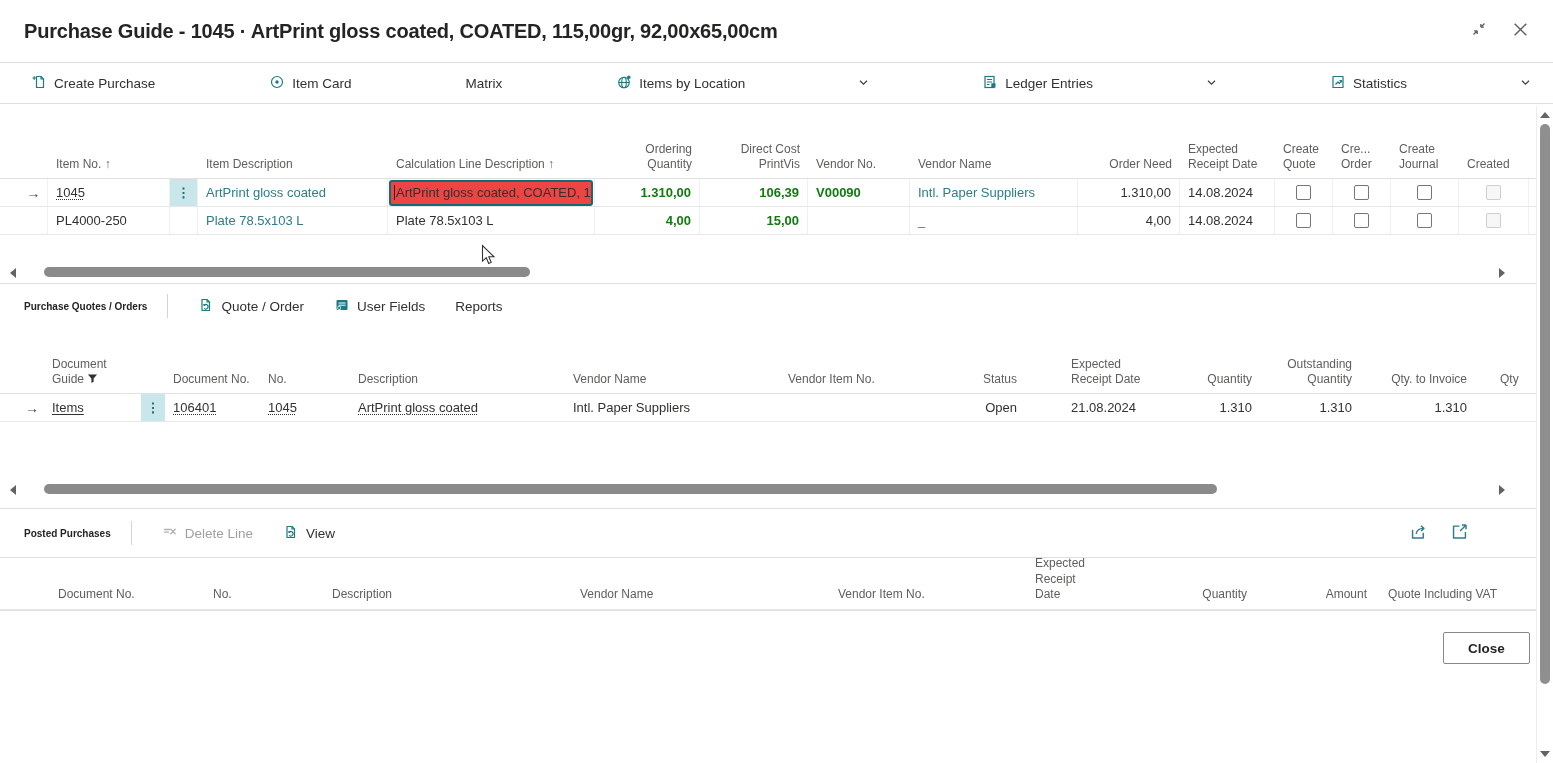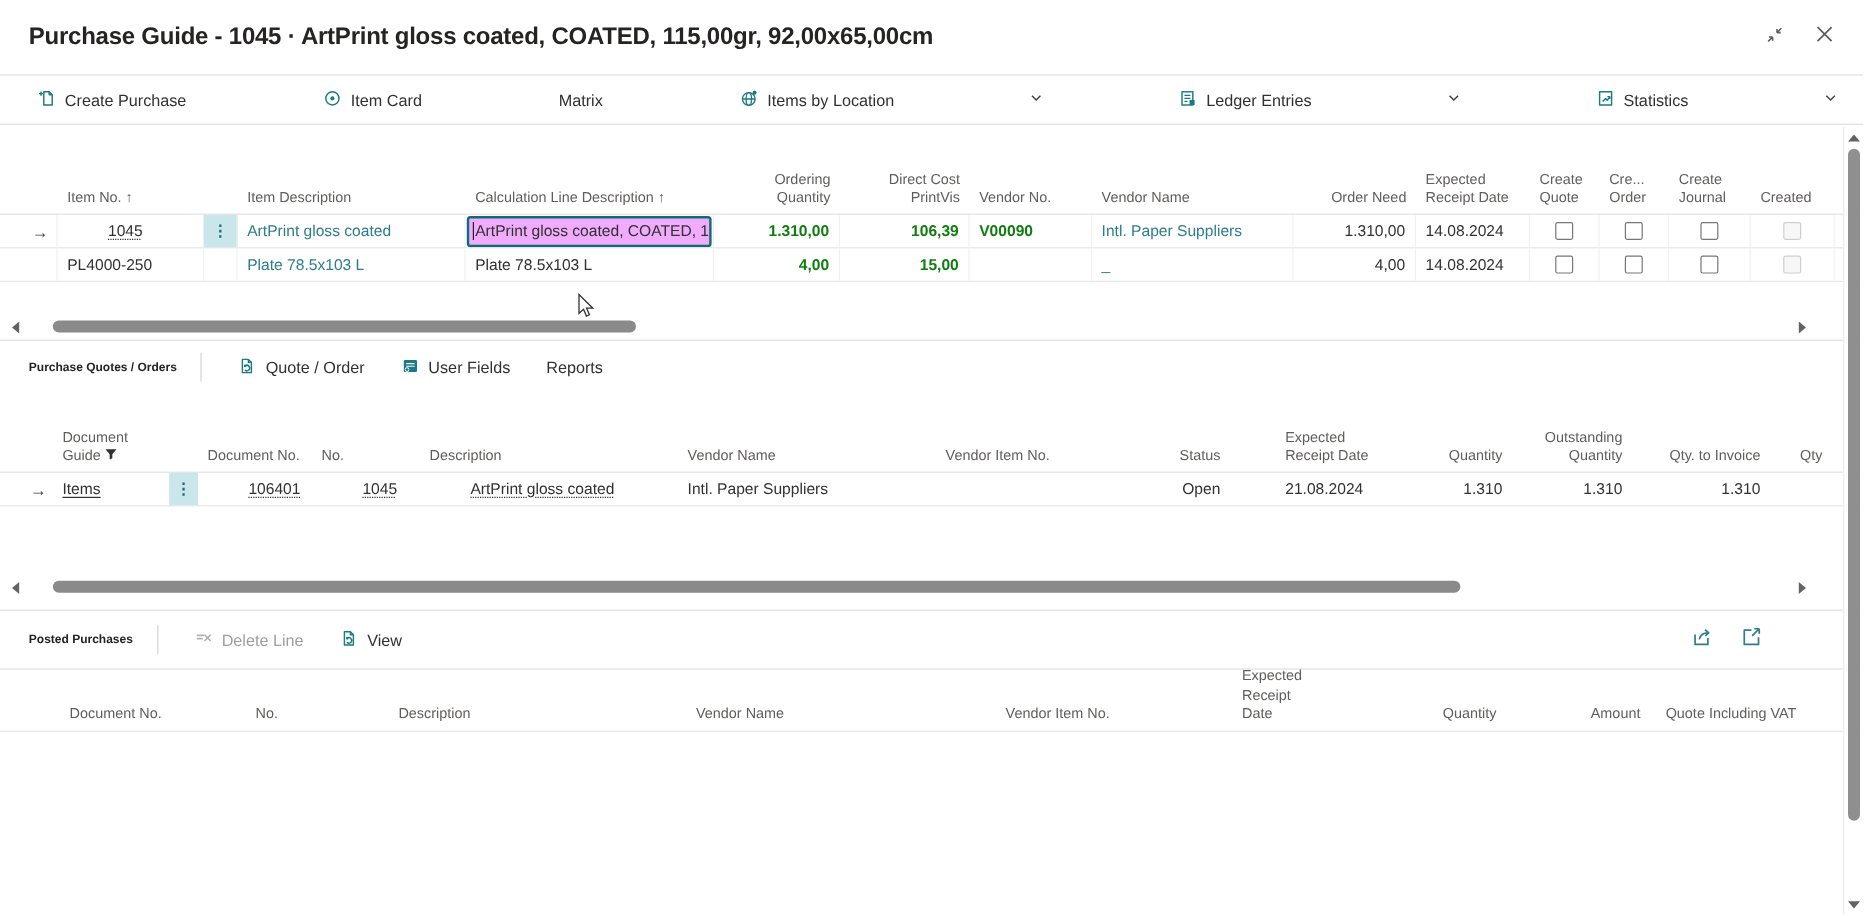--- a/index.html
+++ b/index.html
@@ -23,34 +23,34 @@
   
   .hrow{display:flex;align-items:flex-end;box-sizing:border-box;padding-left:20px;}
   .hcell{padding:0 8px;box-sizing:border-box;flex:none;font-size:12px;color:#605e5c;line-height:1.3;overflow:hidden;cursor:pointer;}
   .drow{display:flex;align-items:stretch;height:28px;box-sizing:border-box;border-bottom:1px solid #e7e7e7;padding-left:20px;}
   .cell{padding:0 8px;box-sizing:border-box;flex:none;overflow:hidden;white-space:nowrap;font-size:13px;
         display:flex;align-items:center;border-right:1px solid #f0f0f0;}
   .num{justify-content:flex-end;text-align:right;}
   .ctr{justify-content:center;}
   .green{color:#107c10;font-weight:bold;}
   .link{color:#2e7d8c;}
-  .u-dot{text-decoration:underline dotted 1px;text-underline-offset:2px;margin-left:34px;}
+  .u-dot{text-decoration:underline dotted 1px;text-underline-offset:2px;}
   .u-sol{text-decoration:underline solid 1px;text-underline-offset:2px;}
   .rowarrow{color:#404040;font-size:14px;}
   .ellA{background:#c9e6ea;color:#1c6a70;font-weight:bold;font-size:13px;}
   .cbx{width:15px;height:15px;border:1px solid #767676;border-radius:2px;background:#fff;box-sizing:border-box;}
   .cbx.dis{border-color:#d0cecc;background:#f7f7f7;}
   .spacer{box-sizing:border-box;}
 
   
   .g1a{width:28px;} .g1b{width:122px;} .g1c{width:28px;} .g1d{width:190px;} .g1e{width:207px;}
   .g1f{width:105px;} .g1g{width:108px;} .g1h{width:102px;} .g1i{width:168px;} .g1j{width:102px;}
   .g1k{width:95px;} .g1l{width:58px;} .g1m{width:58px;} .g1n{width:68px;} .g1o{width:70px;}
   .grid1 .hrow{margin-top:30px;height:45px;padding-bottom:5px;border-bottom:1px solid #e1e1e1;}
-  .calcwrap{width:100%;height:26px;border:2px solid #0f6b74;border-radius:3px;background:#f0abfc;display:flex;align-items:center;padding:0 3px;box-sizing:border-box;overflow:hidden;}
+  .calcwrap{width:100%;height:26px;border:2px solid #0f6b74;border-radius:3px;background:#ef4444;display:flex;align-items:center;padding:0 3px;box-sizing:border-box;overflow:hidden;}
   .caret{width:1px;height:15px;background:#222;margin-right:1px;flex:none;}
 
   
   .g2a{width:24px;} .g2b{width:97px;} .g2c{width:24px;} .g2d{width:95px;} .g2e{width:90px;}
   .g2f{width:215px;} .g2g{width:215px;} .g2h{width:150px;} .g2i{width:95px;} .g2j{width:130px;padding-left:46px;}
   .g2k{width:105px;} .g2l{width:100px;} .g2m{width:115px;} .g2n{width:58px;padding-left:25px;}
   .grid2{padding-bottom:8px;}
   .grid2 .hrow{margin-top:16px;height:50px;padding-bottom:5px;border-bottom:1px solid #e1e1e1;}
   .grid2 .drow .cell{border-right:none;}
 
@@ -521,20 +521,23 @@
       <div class="hcell g3c">Description</div>
       <div class="hcell g3d">Vendor Name</div>
       <div class="hcell g3e">Vendor Item No.</div>
       <div class="hcell g3f">Expected Receipt Date</div>
       <div class="hcell g3g num">Quantity</div>
       <div class="hcell g3h num">Amount</div>
       <div class="hcell g3i num">Quote Including VAT</div>
     </div>
   </div>
 
+  <div class="footer">
+    <div class="closebtn">Close</div>
+  </div>
 
   <div class="vsb">
     <div class="vArrU"></div>
     <div class="vthumb"></div>
     <div class="vArrD"></div>
   </div>
 
   <div class="cursor">
     <svg width="17" height="23" viewBox="0 0 17 23">
       <path d="M1.5 1.5v15.6l3.8-3.4 2.4 5.7 2.5-1.1-2.4-5.5h5.2z" fill="#fff" stroke="#333" stroke-width="1.1"></path>

